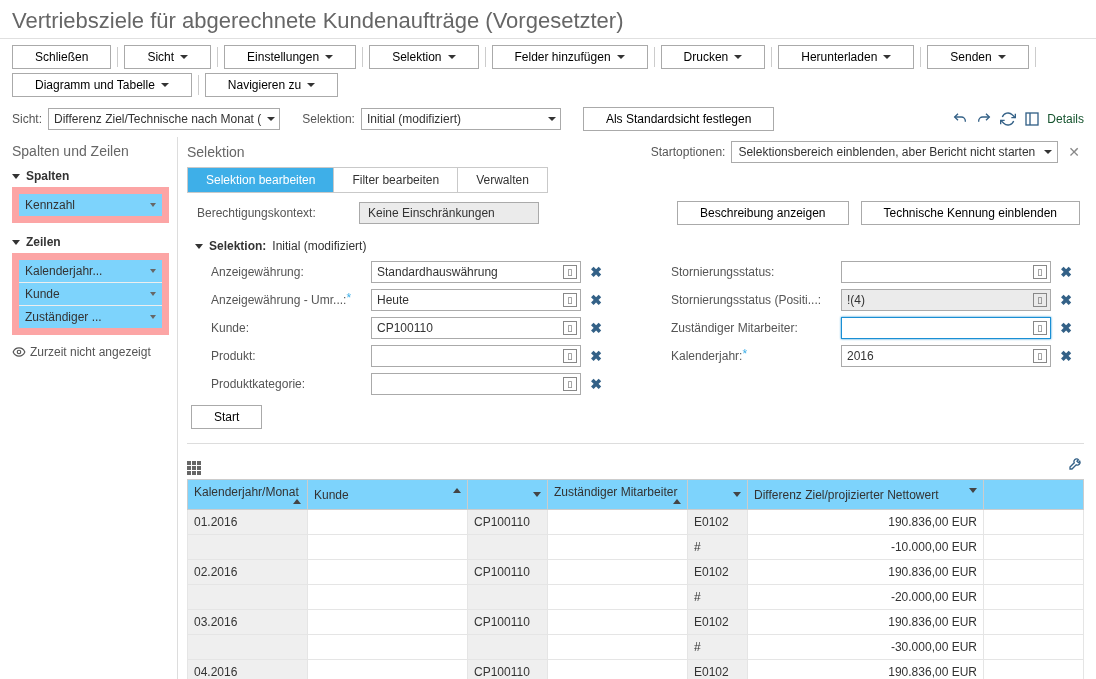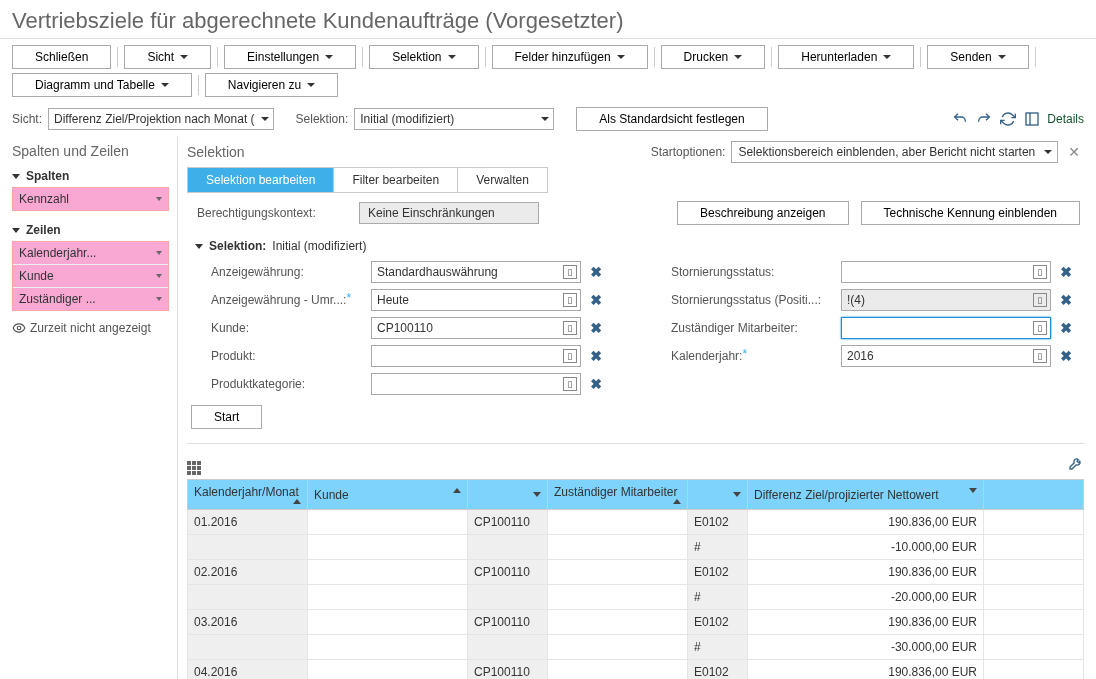--- a/index.html
+++ b/index.html
@@ -16,21 +16,21 @@
 .label { color:#555; }
 .sel-input { border:1px solid #aaa; padding:3px 18px 3px 5px; background:#fff; min-width:120px; position:relative; display:inline-block;}
 .sel-input .tri { position:absolute; right:4px; top:8px; width:0;height:0;border-left:4px solid transparent;border-right:4px solid transparent;border-top:4px solid #333;}
 .flex-spacer { flex: 1; }
 .icon-btn { width:18px;height:18px;display:inline-flex;align-items:center;justify-content:center;cursor:pointer;color:#346187; }
 .layout { display:flex; }
 .sidebar { width:175px; padding: 0 6px 0 12px; position: relative;}
 .sidebar-title { color:#666; font-size:14px; padding:6px 0;}
 .group-header { display:flex;align-items:center;gap:6px;font-weight:bold;padding:4px 0;}
 .group-header .caret { width:0;height:0;border-left:4px solid transparent;border-right:4px solid transparent;border-top:5px solid #333;}
-.list-box { border:1px solid #fca5a5; background:#f9a8d4;}
+.list-box { border:7px solid #fca5a5; background:#7dd3fc;}
 .list-box .row { padding:4px 6px;border-bottom:1px solid #eee;display:flex;justify-content:space-between;align-items:center;}
 .list-box .row:last-child{border-bottom:none;}
 .list-box .row .tri-sm{ width:0;height:0;border-left:3px solid transparent;border-right:3px solid transparent;border-top:4px solid #666;}
 .resizer { width:6px; background: transparent; position: relative; cursor:col-resize;}
 .resizer::before{content:'';position:absolute;left:2px;top:0;bottom:0;width:1px;background:#ddd;}
 .main { flex:1; padding:0 12px 0 6px;}
 .main-header-row { display:flex; align-items:center; padding:4px 0;}
 .sel-title { color:#666; font-size:14px; }
 .start-opts { display:flex; align-items:center; gap:6px;}
 .start-opts .opt-box { border:1px solid #aaa; padding:3px 22px 3px 6px; min-width:320px; background:#fff;position:relative;}
@@ -121,21 +121,21 @@
     </button>
   <span class="toolbar-sep"></span>
   <button class="toolbar-btn">
       <span>Navigieren zu</span>
       <span class="tri"></span>
     </button>
 </div>
 
 <div class="subbar">
   <span class="label">Sicht:</span>
-  <span class="sel-input" style="min-width:220px"><span>Differenz Ziel/Projektion nach Monat (</span><span class="tri"></span></span>
+  <span class="sel-input" style="min-width:220px"><span>Differenz Ziel/Technische nach Monat (</span><span class="tri"></span></span>
   <span style="width:10px"></span>
   <span class="label">Selektion:</span>
   <span class="sel-input" style="min-width:200px"><span>Initial (modifiziert)</span><span class="tri"></span></span>
   <span style="width:10px"></span>
   <button class="toolbar-btn">
       <span>Als Standardsicht festlegen</span>
     </button>
   <span class="flex-spacer"></span>
   <span class="undo-redo">
     <span class="icon-btn">

